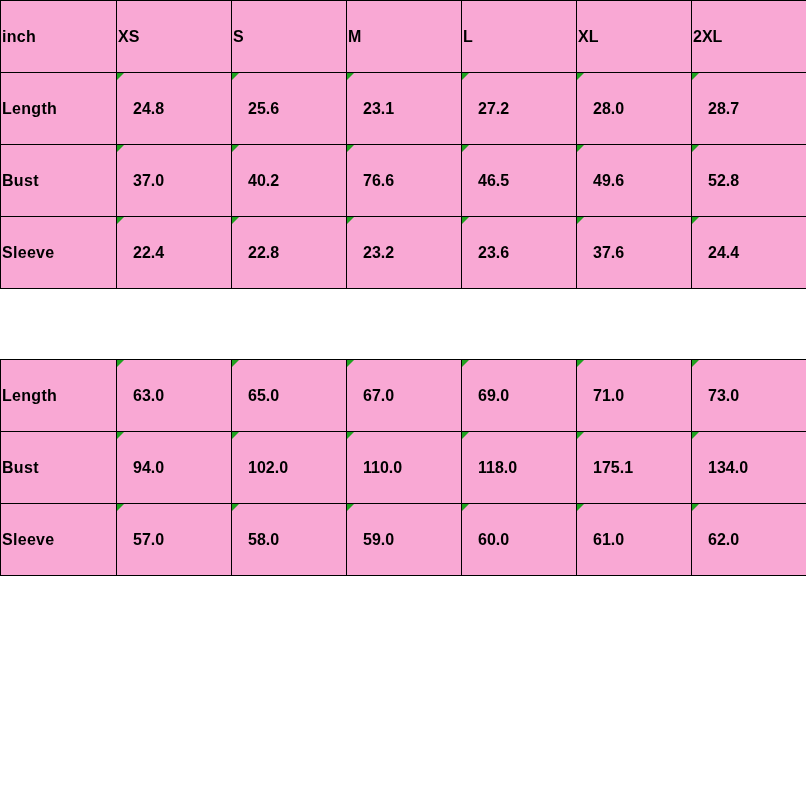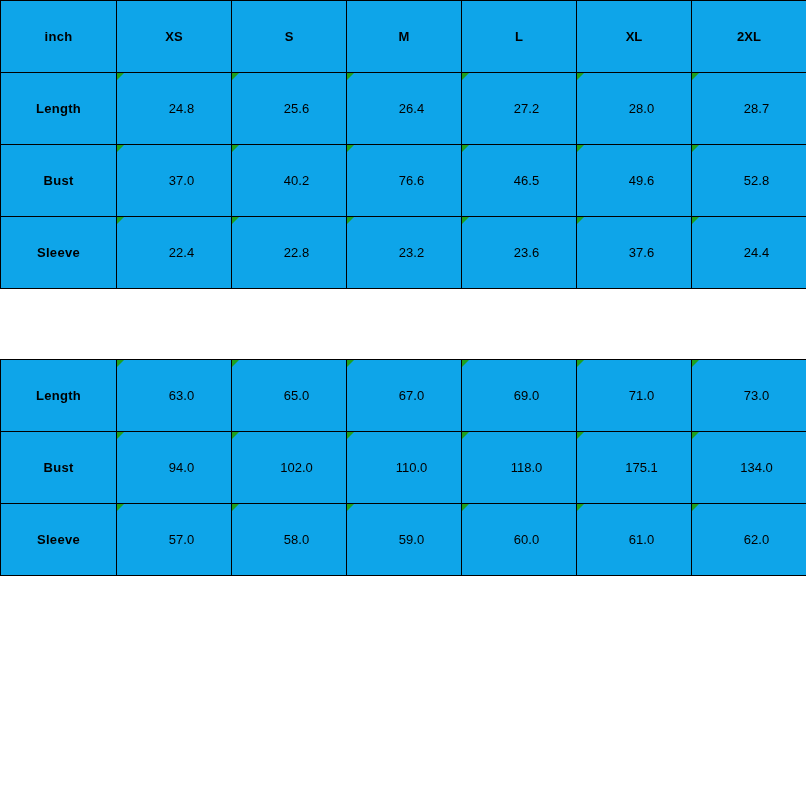--- a/index.html
+++ b/index.html
@@ -33,26 +33,25 @@
     line-height: 72px;
     font-weight: 400;
   }
   table.sizetable {
     width: 806px;
     border-collapse: collapse;
     table-layout: fixed;
   }
   table.sizetable td {
     border: 1px solid #000000;
-    text-align: center;
     vertical-align: middle;
     height: 72px;
-    font-size: 13px;
+    font-size: 16px;
     position: relative;
-    background: #0ea5e9;
+    background: #f9a8d4;
   }
   
   td.mark::before {
     content: "";
     position: absolute;
     left: 0px;
     top: 0px;
     width: 0;
     height: 0;
     border-top: 7px solid #1fa11f;
@@ -69,21 +68,21 @@
   td.unit {
     font-weight: bold;
     font-size: 13.5px;
     letter-spacing: 0.3px;
   }
   td.colhead {
     font-weight: bold;
     font-size: 13px;
   }
   td.value {
-    font-weight: 400;
+    font-weight: 700;
     font-size: 13px;
     padding-left: 16px;
   }
   .gap {
     height: 70px;
     width: 806px;
     background: #ffffff;
     border-top: 0;
   }
   .footnote {
@@ -118,21 +117,21 @@
         <td class="colhead">S</td>
         <td class="colhead">M</td>
         <td class="colhead">L</td>
         <td class="colhead">XL</td>
         <td class="colhead">2XL</td>
       </tr>
       <tr>
         <td class="rowhead">Length</td>
         <td class="value mark">24.8</td>
         <td class="value mark">25.6</td>
-        <td class="value mark">26.4</td>
+        <td class="value mark">23.1</td>
         <td class="value mark">27.2</td>
         <td class="value mark">28.0</td>
         <td class="value mark">28.7</td>
       </tr>
       <tr>
         <td class="rowhead">Bust</td>
         <td class="value mark">37.0</td>
         <td class="value mark">40.2</td>
         <td class="value mark">76.6</td>
         <td class="value mark">46.5</td>

